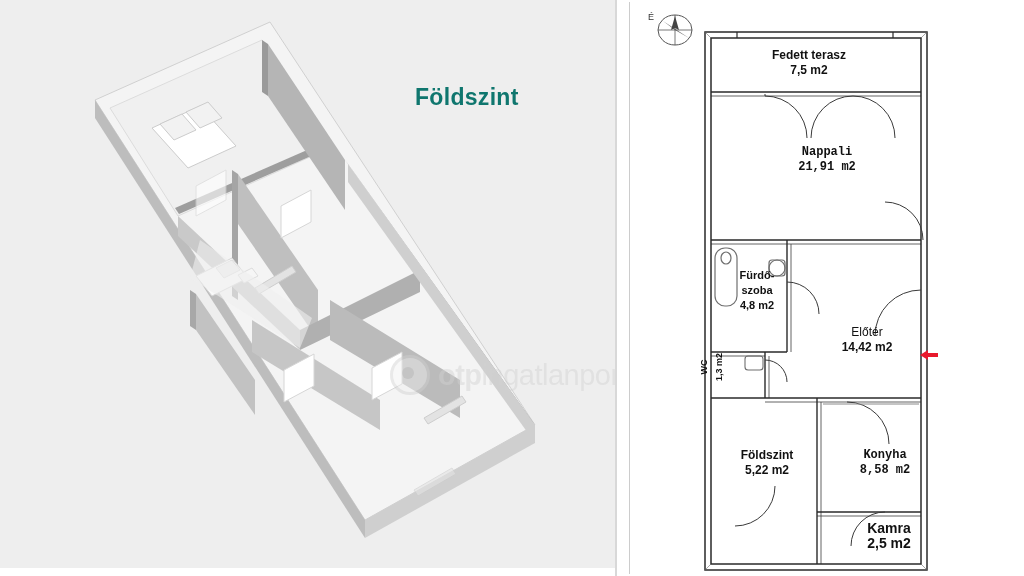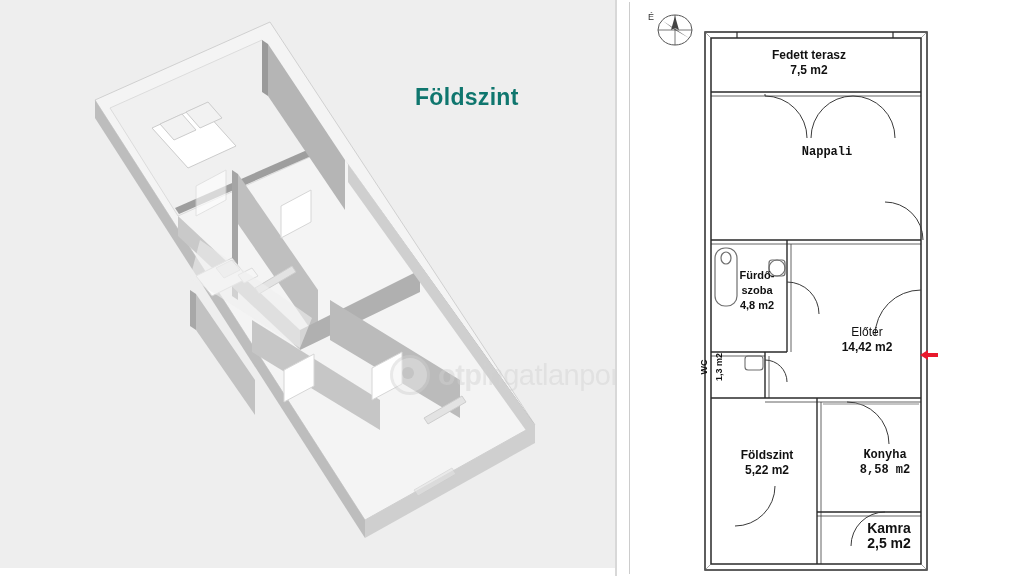--- a/index.html
+++ b/index.html
@@ -303,20 +303,21 @@
     </svg>
 
     
     <div class="room-label" style="left:112px; top:48px; width:160px;">
       <span>Fedett terasz</span>
       <span class="area">7,5 m2</span>
     </div>
 
     <div class="room-label" style="left:130px; top:145px; width:160px;font-family:Liberation Mono, monospace;">
       <span>Nappali</span>
+      <span class="area">21,91 m2</span>
     </div>
 
     <div class="room-label" style="left:100px; top:268px; width:80px; font-size:11px;">
       <span>Fürdő-</span><br>
       <span>szoba</span>
       <span class="area">4,8 m2</span>
     </div>
 
     <div class="room-label normal" style="left:185px; top:310px; width:130px;">
       <span>Előtér</span>

